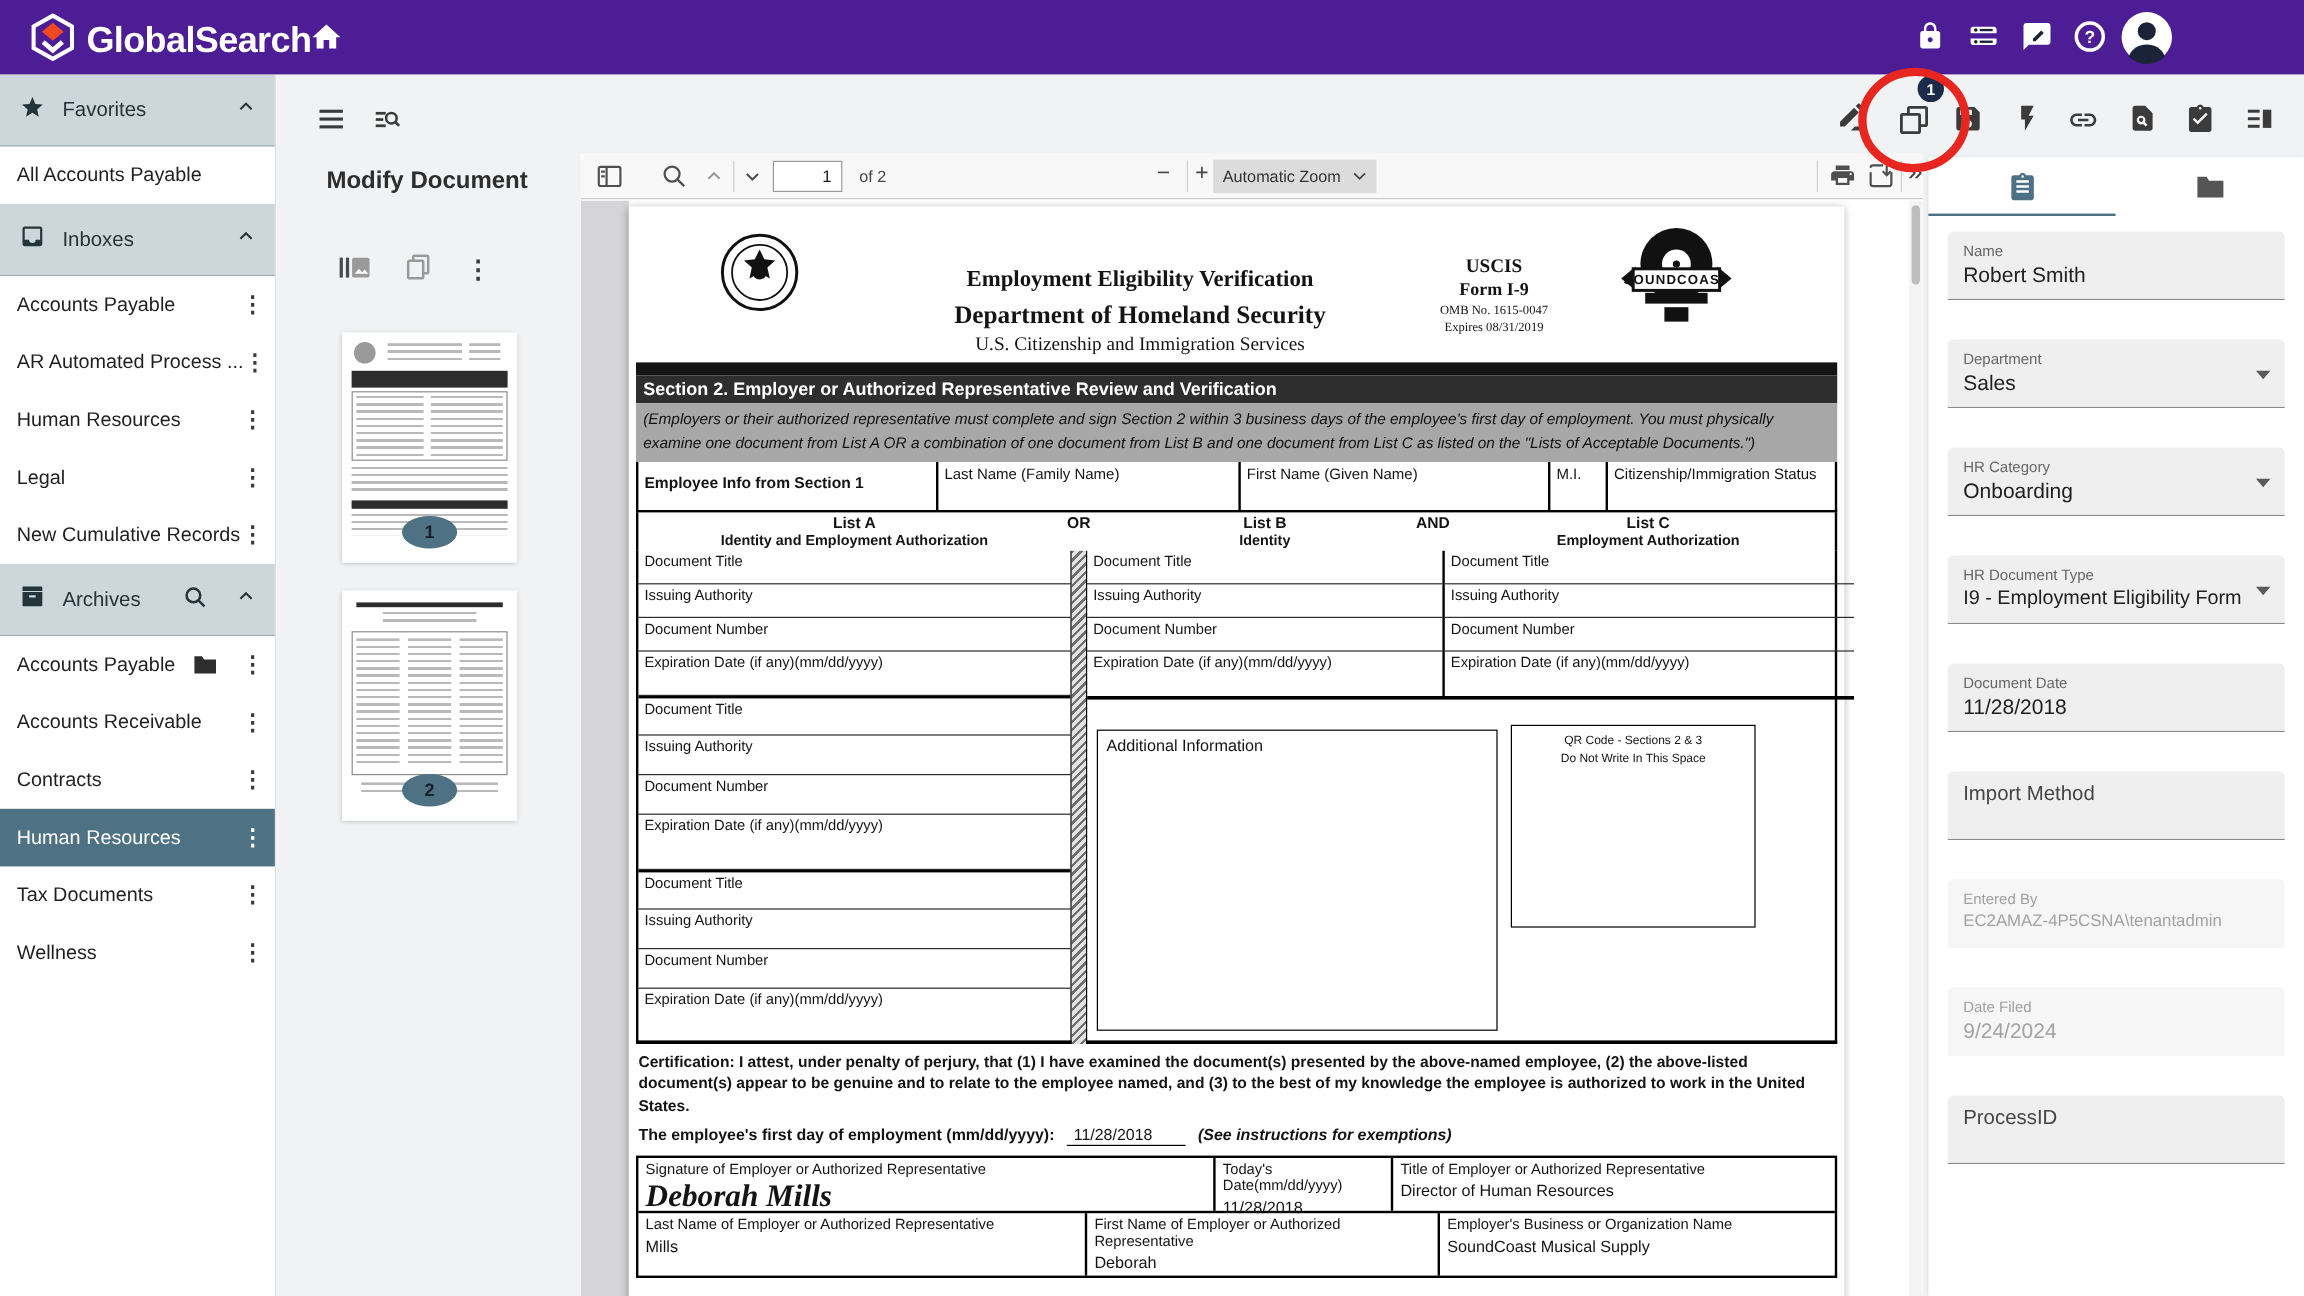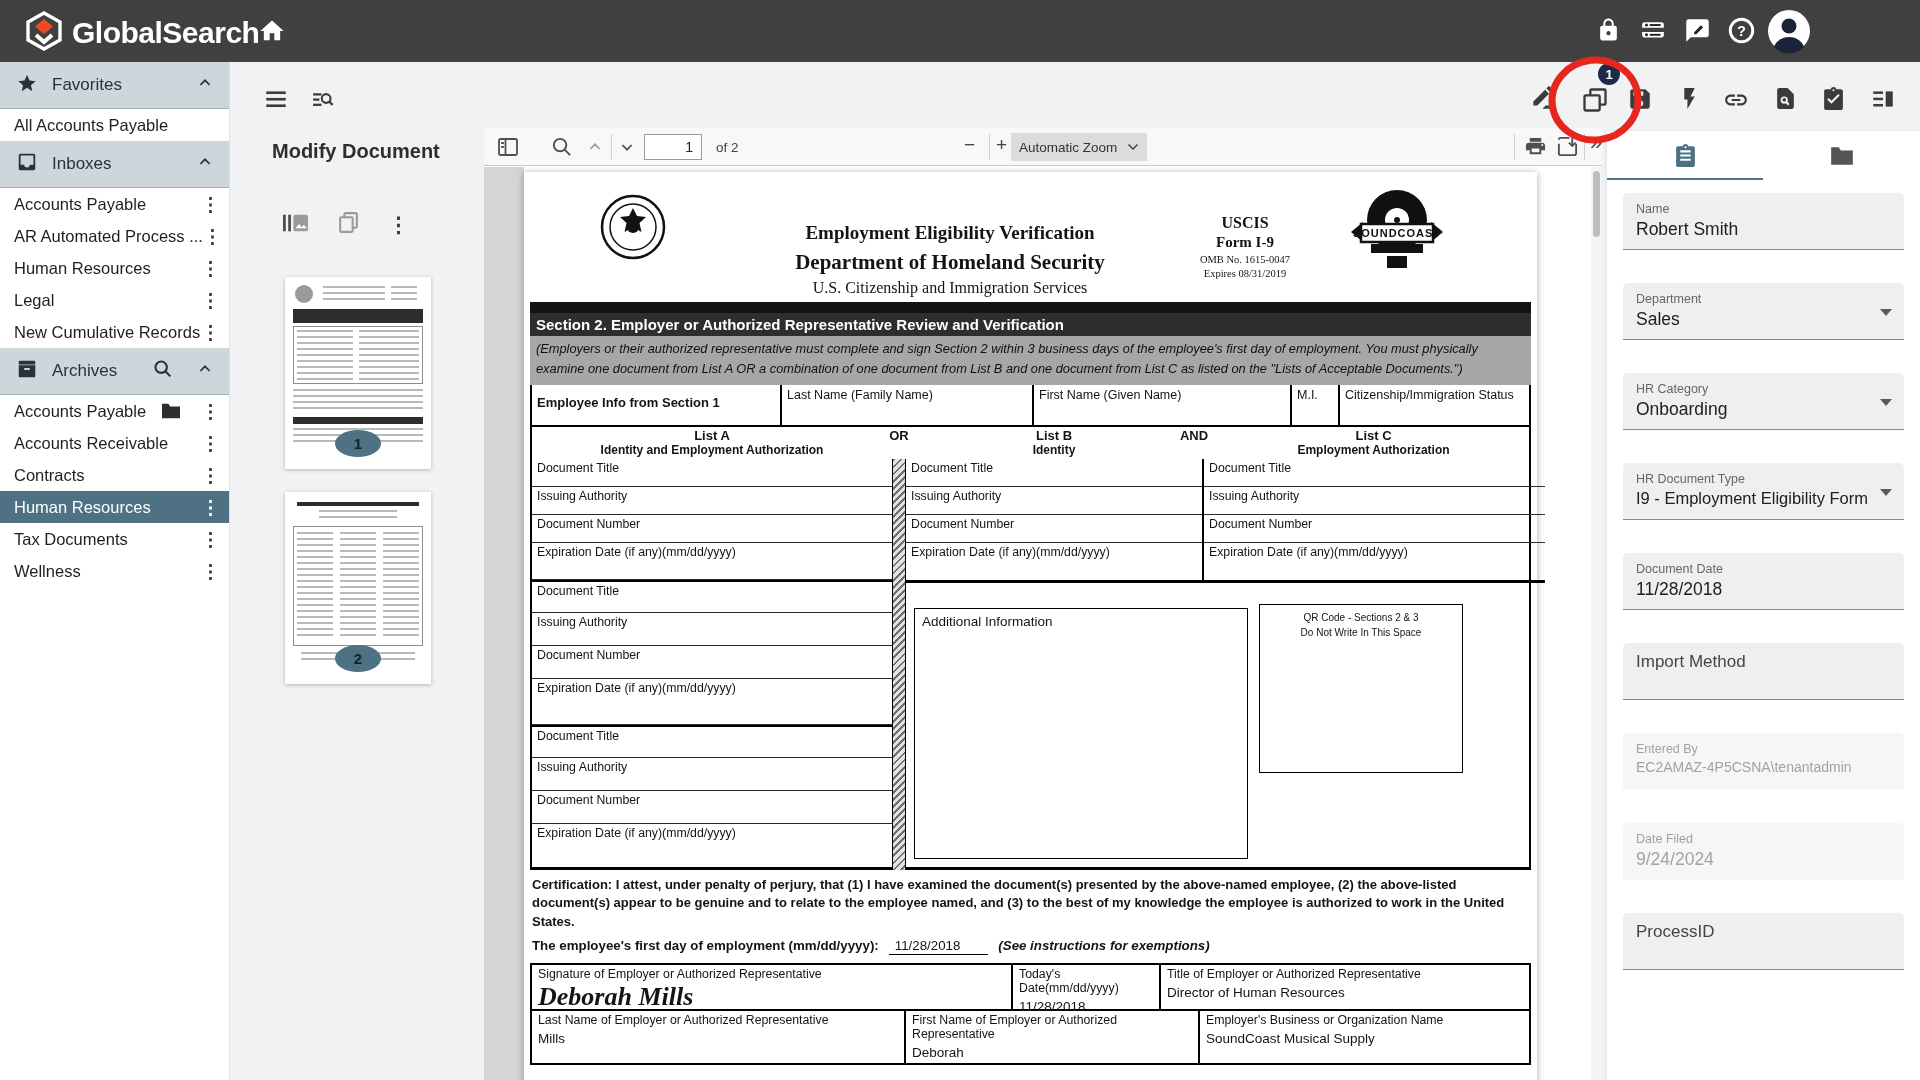--- a/index.html
+++ b/index.html
@@ -1,34 +1,34 @@
 <!DOCTYPE html>
 <html><head>
 <meta charset="utf-8">
 <style>
   * { margin:0; padding:0; box-sizing:border-box; }
   html,body { width:1920px; height:1080px; overflow:hidden; background:#f1f2f3;
               font-family:"Liberation Sans", sans-serif; }
 
   
-  .navbar { position:absolute; left:0; top:0; width:1920px; height:62px; background:#404040; z-index:30; }
+  .navbar { position:absolute; left:0; top:0; width:1920px; height:62px; background:#4c1d95; z-index:30; }
   .brand { position:absolute; left:24px; top:11px; display:flex; align-items:center; gap:8px; }
   .brand-text { color:#fff; font-size:30px; font-weight:700; letter-spacing:-.5px; }
   .nav-home { position:absolute; left:258px; top:17px; color:#fff; }
   .nav-ic { position:absolute; top:16px; color:#fff; cursor:pointer; }
   .nav-avatar { position:absolute; top:8px; width:46px; height:46px; }
 
   
   .sidebar { position:absolute; left:0; top:62px; width:230px; height:1018px; background:#fff;
              border-right:1px solid #e0e0e0; z-index:20; }
-  .sb-header { height:47px; background:#cdd6da; border-bottom:1px solid #9fb0b6; display:flex;
+  .sb-header { height:60px; background:#cdd6da; border-bottom:1px solid #9fb0b6; display:flex;
                align-items:center; padding:0 16px; gap:14px; color:#25333a; font-size:17px; cursor:pointer;justify-content:flex-end; }
   .sb-header .lbl { flex:0 0 auto; }
   .sb-header .spring { flex:1; }
-  .sb-item { height:32px; display:flex; align-items:center; padding:0 10px 0 14px;
+  .sb-item { height:48px; display:flex; align-items:center; padding:0 10px 0 14px;
              font-size:16.5px; color:#1f1f1f; cursor:pointer; }
   .sb-item .lbl { flex:0 0 auto; white-space:nowrap; overflow:hidden; }
   .sb-item .spring { flex:1; }
   .sb-item.selected { background:#4e7183; color:#fff; }
   .kebab { font-size:19px; line-height:19px; letter-spacing:0; width:18px; text-align:center;
            color:#3c3c3c; cursor:pointer; font-weight:700; }
   .sb-item.selected .kebab { color:#fff; }
 
   
   .content { position:absolute; left:230px; top:62px; width:1690px; height:1018px; background:#f1f2f3; }

